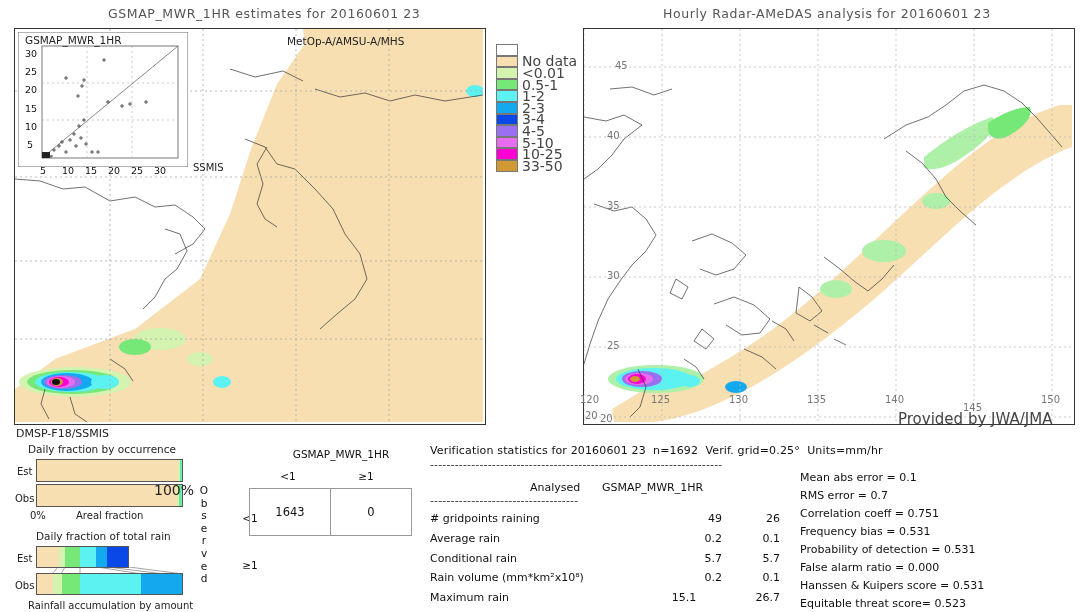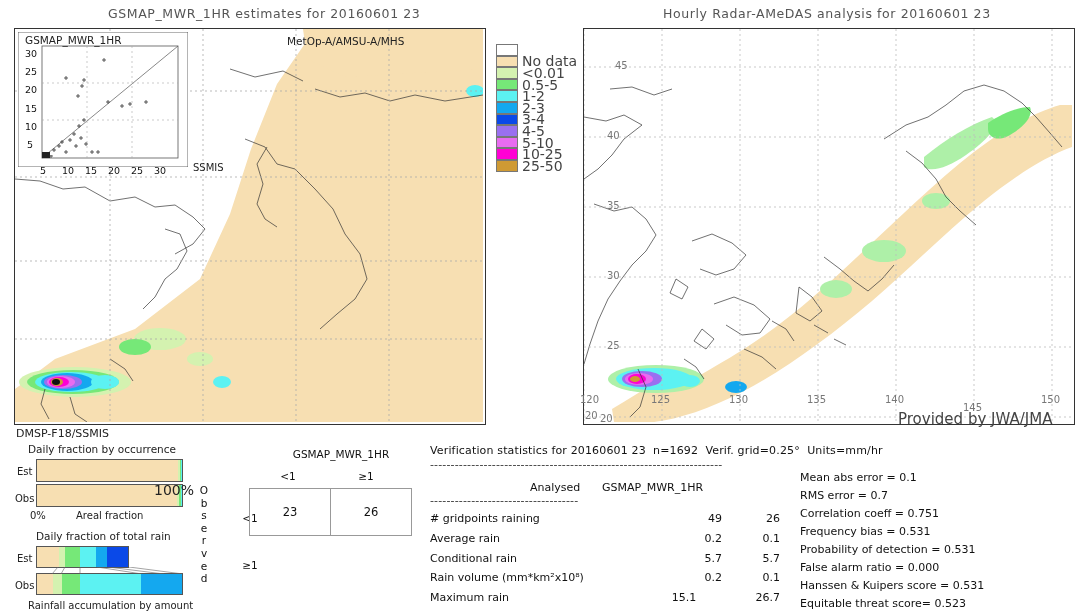--- a/index.html
+++ b/index.html
@@ -153,21 +153,21 @@
   <div class="cbar-row">
     <span class="cbar-sw" style="background:#f7dfb2"></span>
     <span class="cbar-tx">No data</span>
     </div>
   <div class="cbar-row">
     <span class="cbar-sw" style="background:#d4f2b0"></span>
     <span class="cbar-tx">&lt;0.01</span>
     </div>
   <div class="cbar-row">
     <span class="cbar-sw" style="background:#76e878"></span>
-    <span class="cbar-tx">0.5-5</span>
+    <span class="cbar-tx">0.5-1</span>
     </div>
   <div class="cbar-row">
     <span class="cbar-sw" style="background:#5cf2f2"></span>
     <span class="cbar-tx">1-2</span>
     </div>
   <div class="cbar-row">
     <span class="cbar-sw" style="background:#14a8ef"></span>
     <span class="cbar-tx">2-3</span>
     </div>
   <div class="cbar-row">
@@ -181,21 +181,21 @@
   <div class="cbar-row">
     <span class="cbar-sw" style="background:#e86cf0"></span>
     <span class="cbar-tx">5-10</span>
     </div>
   <div class="cbar-row">
     <span class="cbar-sw" style="background:#ff00d4"></span>
     <span class="cbar-tx">10-25</span>
     </div>
   <div class="cbar-row">
     <span class="cbar-sw" style="background:#cf9a34"></span>
-    <span class="cbar-tx">25-50</span>
+    <span class="cbar-tx">33-50</span>
     </div>
 </div>
 
 <div class="abs ttl" style="left:663px;top:6px;">Hourly Radar-AMeDAS analysis for 20160601 23</div>
 
 <div class="map-box" style="left:583px;top:28px;width:490px;height:395px;">
   <svg width="488" height="393" viewBox="0 0 488 393">
     <rect x="0" y="0" width="488" height="393" fill="#ffffff"></rect>
 
     <path d="M56,380 C90,360 120,345 160,320 C210,288 250,250 290,212
@@ -335,23 +335,23 @@
 <div class="abs" style="left:28px;top:600px;font-size:10px;">Rainfall accumulation by amount</div>
 
 <div class="abs hdr-sm" style="left:286px;top:448px;width:110px;">GSMAP_MWR_1HR</div>
 <div class="abs hdr-sm" style="left:268px;top:470px;width:40px;">&lt;1</div>
 <div class="abs hdr-sm" style="left:346px;top:470px;width:40px;">≥1</div>
 <div class="abs hdr-sm" style="left:236px;top:512px;width:28px;">&lt;1</div>
 <div class="abs hdr-sm" style="left:236px;top:559px;width:28px;">≥1</div>
 <div class="abs" style="left:249px;top:488px;">
   <table class="cont">
     <tbody>
-    <tr>
-      <td>23</td>
-      <td>26</td>
+        <tr>
+      <td>1643</td>
+      <td>0</td>
     </tr>
   </tbody>
     </table>
 </div>
 <div class="vert-word" style="left:199px;top:484px;">
 
   <div>O</div>
     <div>b</div>
   <div>s</div>
     <div>e</div>

